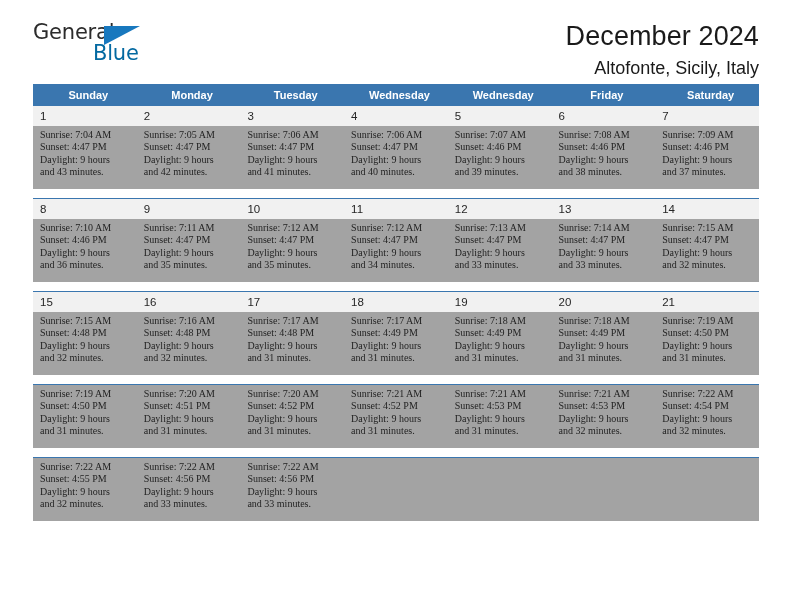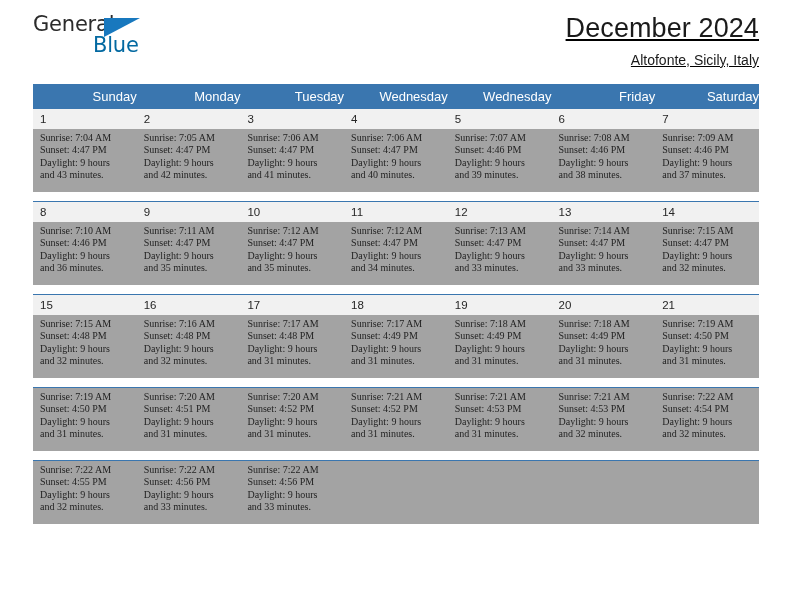--- a/index.html
+++ b/index.html
@@ -20,24 +20,23 @@
     position: relative;
     box-sizing: border-box;
     padding: 0 33px;
   }
 
   
   .topbar {
     display: flex;
     align-items: flex-start;
     justify-content: space-between;
-    padding-top: 12px;
+    padding-top: 20px;
     height: 72px;
     box-sizing: border-box;
-    text-decoration: underline;
   }
   .logo {
     position: relative;
     width: 130px;
     height: 52px;
   }
   .logo-general {
     position: absolute;
     left: 0;
     top: 0;
@@ -70,39 +69,39 @@
   }
   .cal-title {
     font-size: 27px;
     color: #1a1a1a;
     line-height: 32px;
     font-weight: normal;
     letter-spacing: 0.1px;
     margin-left: 46px;
   }
   .cal-subtitle {
-    font-size: 14px;
+    font-size: 18px;
     color: #1a1a1a;
     line-height: 20px;
     margin-top: 6px;
   }
 
   
   .calendar {
     margin-top: 12px;
     width: 726px;
     border-collapse: collapse;
     table-layout: fixed;
   }
   .calendar th {
     background: #3a76af;
     color: #ffffff;
-    font-weight: normal;
-    font-size: 13px;
-    text-align: right;
+    font-weight: bold;
+    font-size: 11px;
+    text-align: center;
     padding: 5px 0 5px 7px;
     height: 11px;
     border: none;
   }
   .wk-sep td {
     height: 9px;
     padding: 0;
     background: #ffffff;
     border-bottom: 1px solid #3a76af;
   }

